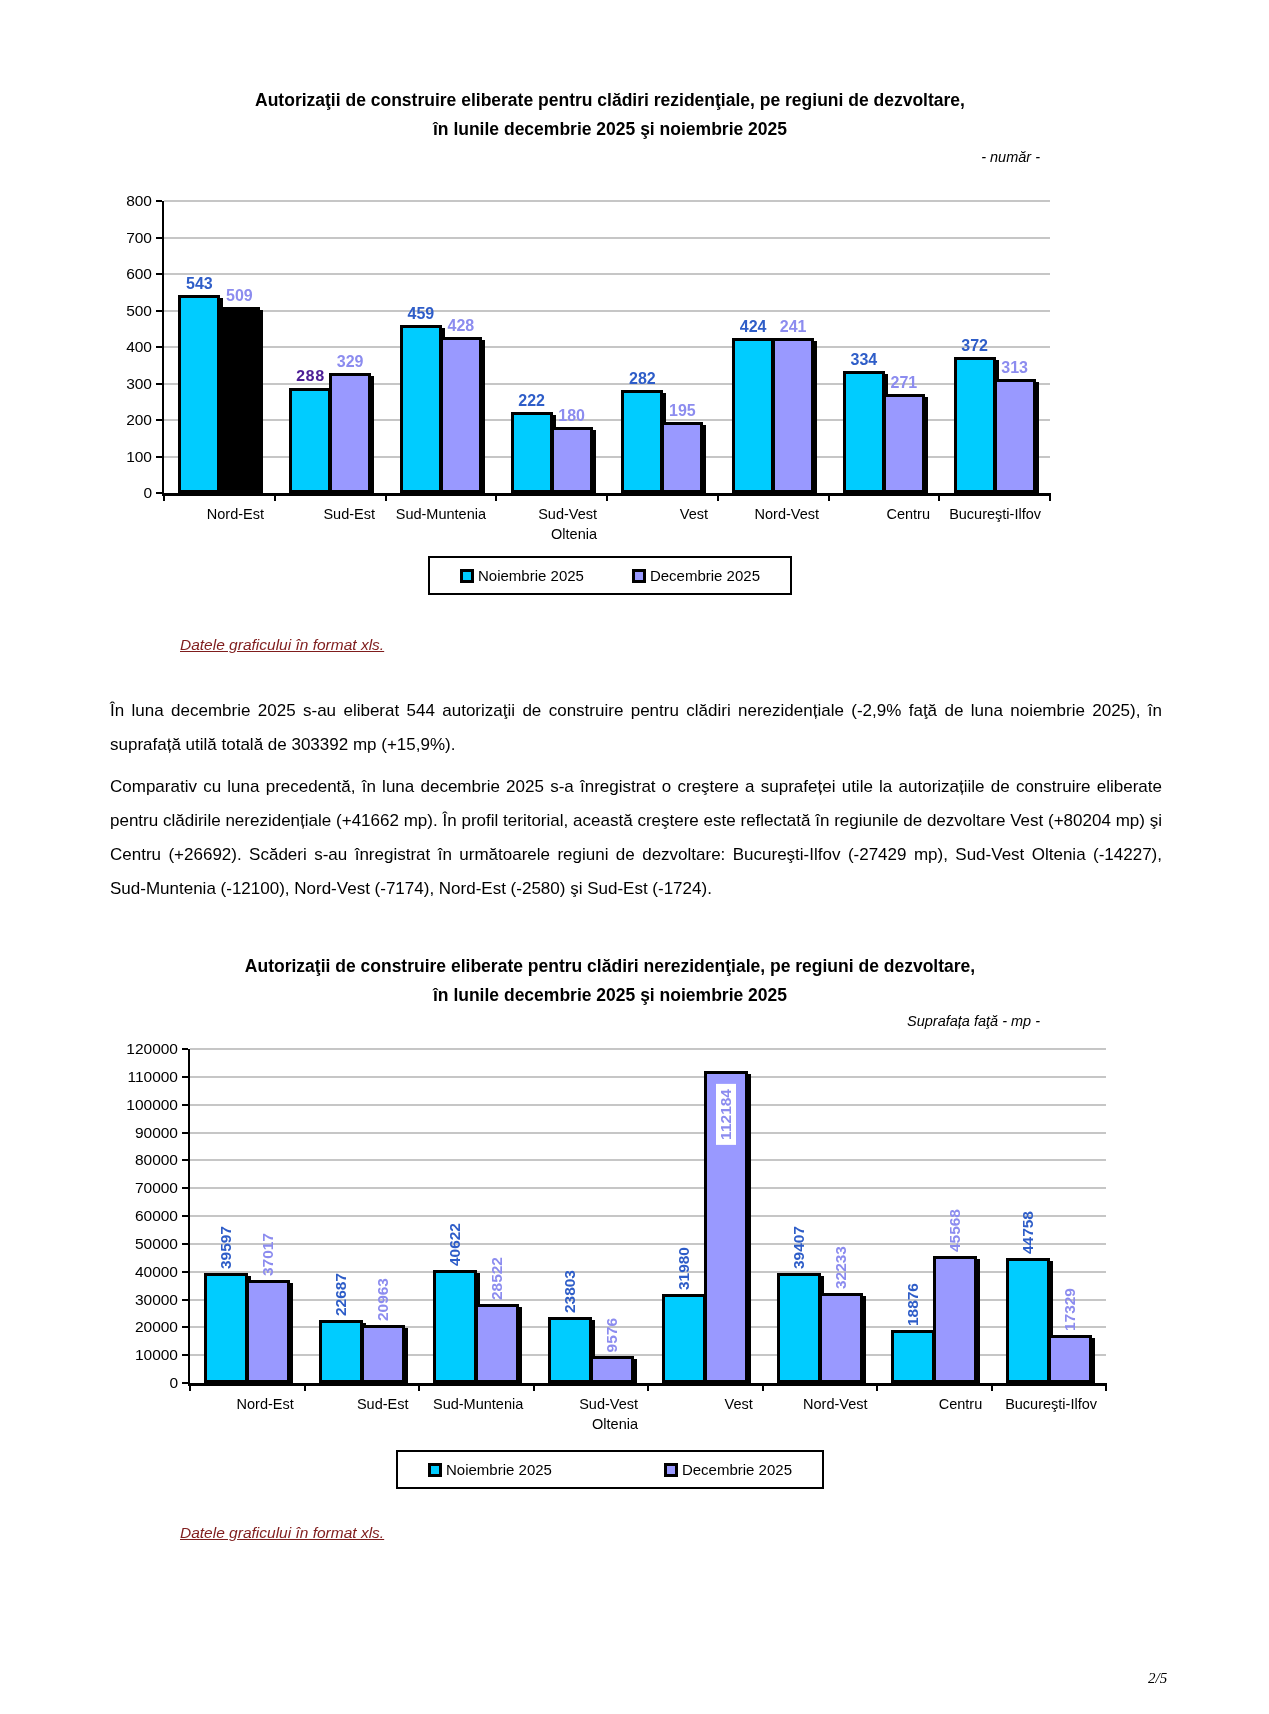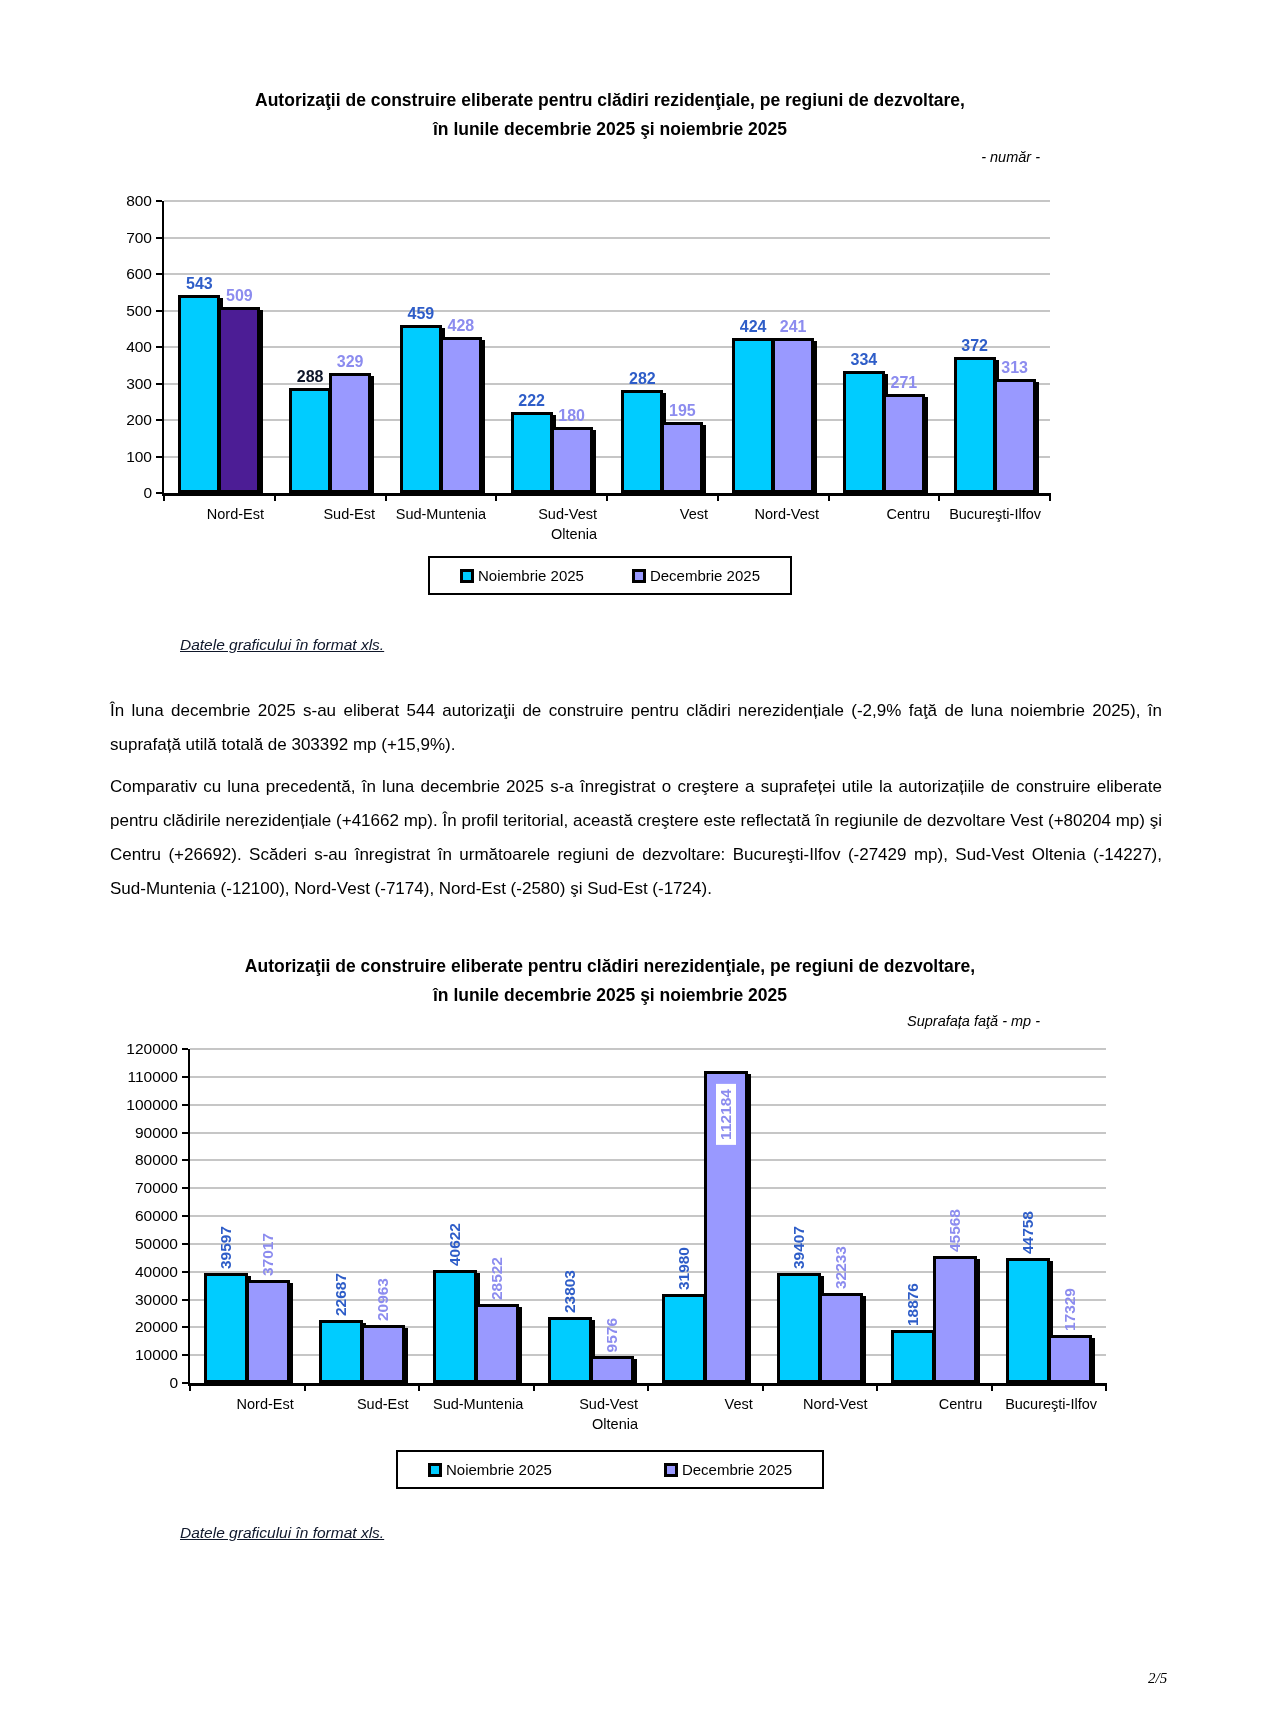--- a/index.html
+++ b/index.html
@@ -41,21 +41,21 @@
   .x-label{flex:1;text-align:right;font-size:14.5px;line-height:1.35;padding:0 9px;box-sizing:border-box;}
 
   .legend{width:fit-content;margin:14px auto 0;border:2px solid #000;background:#fff;
           display:flex;align-items:center;padding:9px 30px;font-size:15px;}
   #chart1 .legend{gap:48px;margin-top:12px;}
   #chart2 .legend{gap:112px;margin-top:16px;}
   .legend-entry{display:flex;align-items:center;}
   .legend-swatch{display:inline-block;width:8px;height:8px;border:3px solid #000;margin-right:4px;}
 
   
-  .xls-link{position:absolute;left:180px;font-size:15.5px;font-style:italic;color:#0f172a;
+  .xls-link{position:absolute;left:180px;font-size:15.5px;font-style:italic;color:#7f1d1d;
             text-decoration:underline;cursor:pointer;}
   #link1{top:636px;}
   #link2{top:1524px;}
   .body-text{position:absolute;left:110px;width:1052px;margin:0;font-size:17px;line-height:34px;
              text-align:justify;}
   #para1{top:694px;}
   #para2{top:770px;}
   .page-number{position:absolute;left:1148px;top:1670px;font-size:15px;font-style:italic;
                font-family:"Liberation Serif",serif;}
 </style>
@@ -99,27 +99,27 @@
             <div class="gridline" style="bottom: 145px;"></div>
             <div class="gridline" style="bottom: 181.5px;"></div>
             <div class="gridline" style="bottom: 218px;"></div>
             <div class="gridline" style="bottom: 254.5px;"></div>
             <div class="gridline" style="bottom: 291px;"></div>
             <div class="groups">
               <div class="group">
                 <div class="bar" style="height: 198.195px; width: 42px; background: rgb(0, 204, 255);">
                   <div class="bar-label" style="color: rgb(46, 93, 200);">543</div>
                 </div>
-                <div class="bar bar2" style="height: 185.785px; width: 42px; background: #4c1d95;">
+                <div class="bar bar2" style="height: 185.785px; width: 42px; background: #000000;">
                   <div class="bar-label" style="color: rgb(140, 140, 239);">509</div>
                 </div>
               </div>
               <div class="group">
                 <div class="bar" style="height: 105.12px; width: 42px; background: rgb(0, 204, 255);">
-                  <div class="bar-label" style="color: #0f172a;">288</div>
+                  <div class="bar-label" style="color: #4c1d95; font-family: Liberation Mono, monospace;">288</div>
                 </div>
                 <div class="bar bar2" style="height: 120.085px; width: 42px; background: rgb(153, 153, 255);">
                   <div class="bar-label" style="color: rgb(140, 140, 239);">329</div>
                 </div>
               </div>
               <div class="group">
                 <div class="bar" style="height: 167.535px; width: 42px; background: rgb(0, 204, 255);">
                   <div class="bar-label" style="color: rgb(46, 93, 200);">459</div>
                 </div>
                 <div class="bar bar2" style="height: 156.22px; width: 42px; background: rgb(153, 153, 255);">

